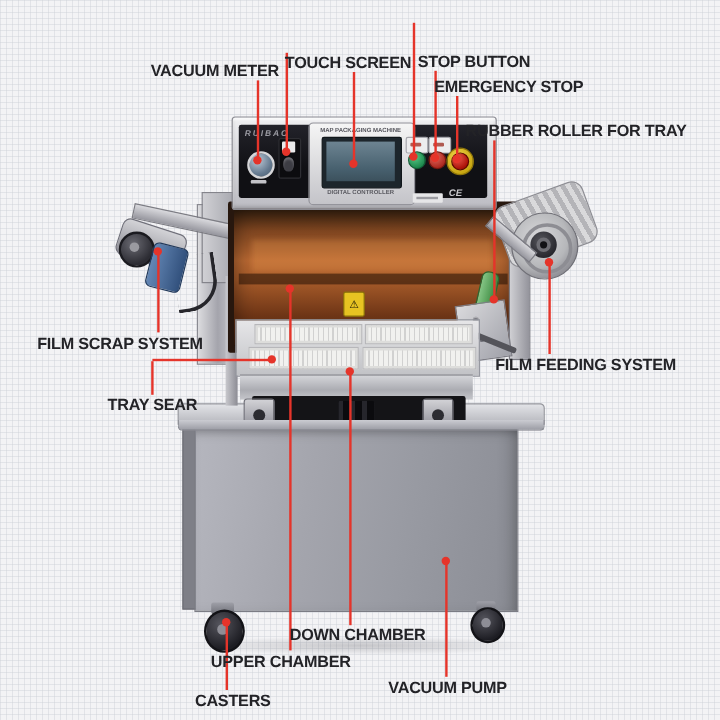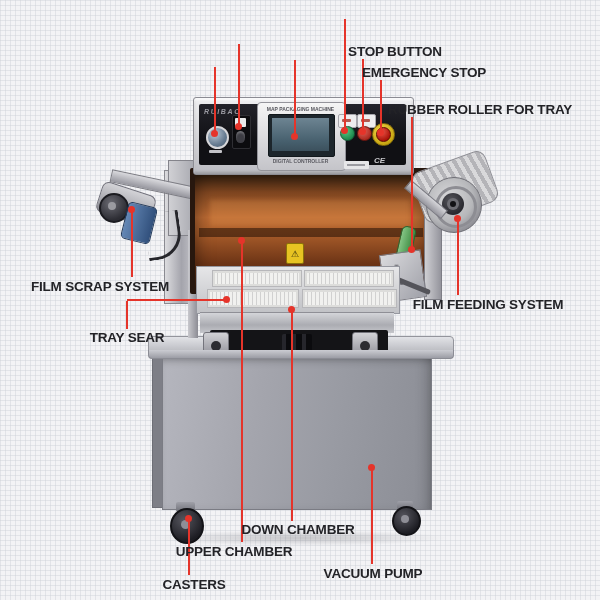--- a/index.html
+++ b/index.html
@@ -290,20 +290,22 @@
   <div class="dt dt-estop"></div>
   <div class="dt dt-rubber"></div>
   <div class="dt dt-feed"></div>
   <div class="dt dt-scrap"></div>
   <div class="dt dt-tray"></div>
   <div class="dt dt-upper"></div>
   <div class="dt dt-down"></div>
   <div class="dt dt-casters"></div>
   <div class="dt dt-vpump"></div>
 
+  <div class="co co-touch">TOUCH SCREEN</div>
+  <div class="co co-vmeter">VACUUM METER</div>
   <div class="co co-stop">STOP BUTTON</div>
   <div class="co co-estop">EMERGENCY STOP</div>
   <div class="co co-rubber">RUBBER ROLLER FOR TRAY</div>
   <div class="co co-scrap">FILM SCRAP SYSTEM</div>
   <div class="co co-feed">FILM FEEDING SYSTEM</div>
   <div class="co co-tray">TRAY SEAR</div>
   <div class="co co-down">DOWN CHAMBER</div>
   <div class="co co-upper">UPPER CHAMBER</div>
   <div class="co co-casters">CASTERS</div>
   <div class="co co-vpump">VACUUM PUMP</div>

